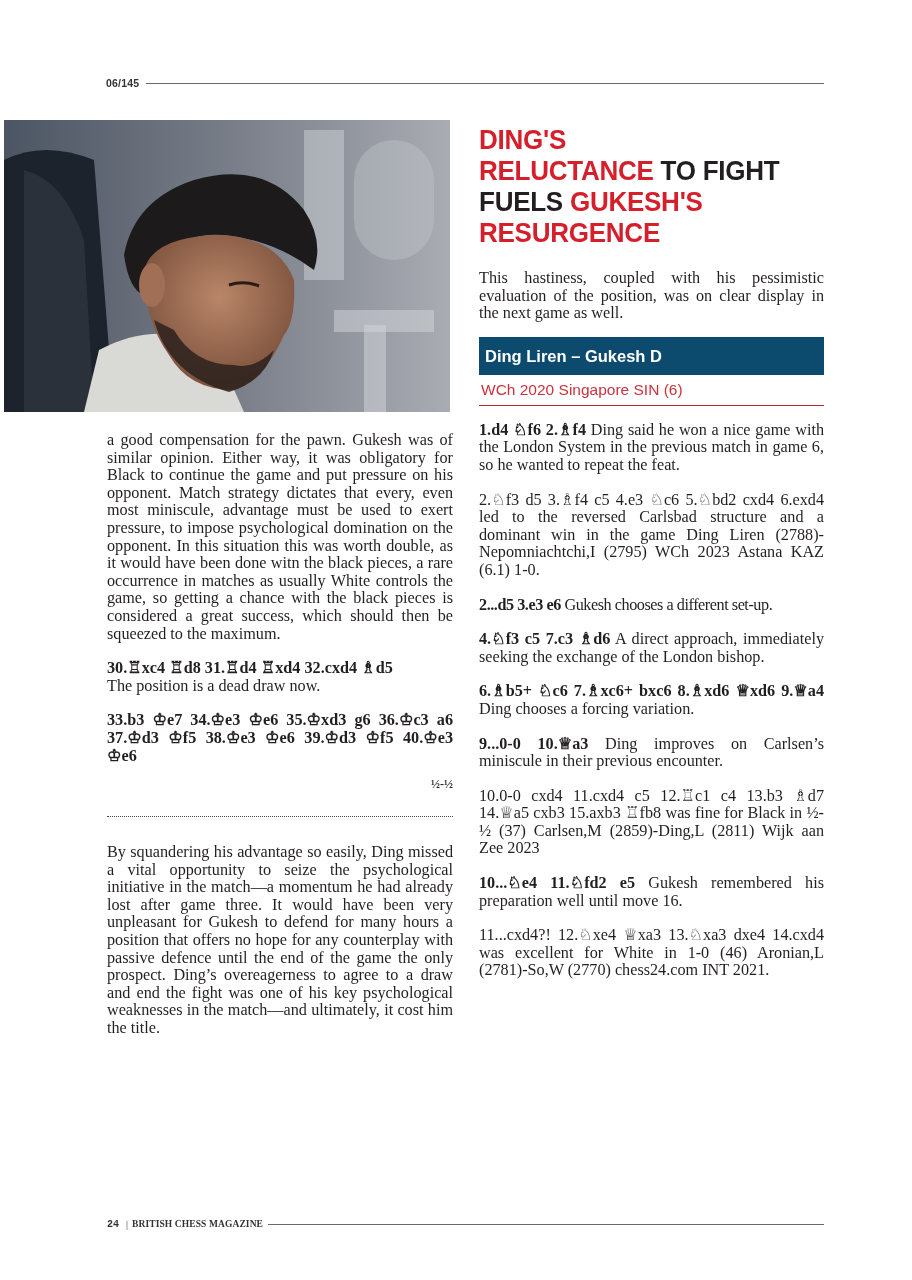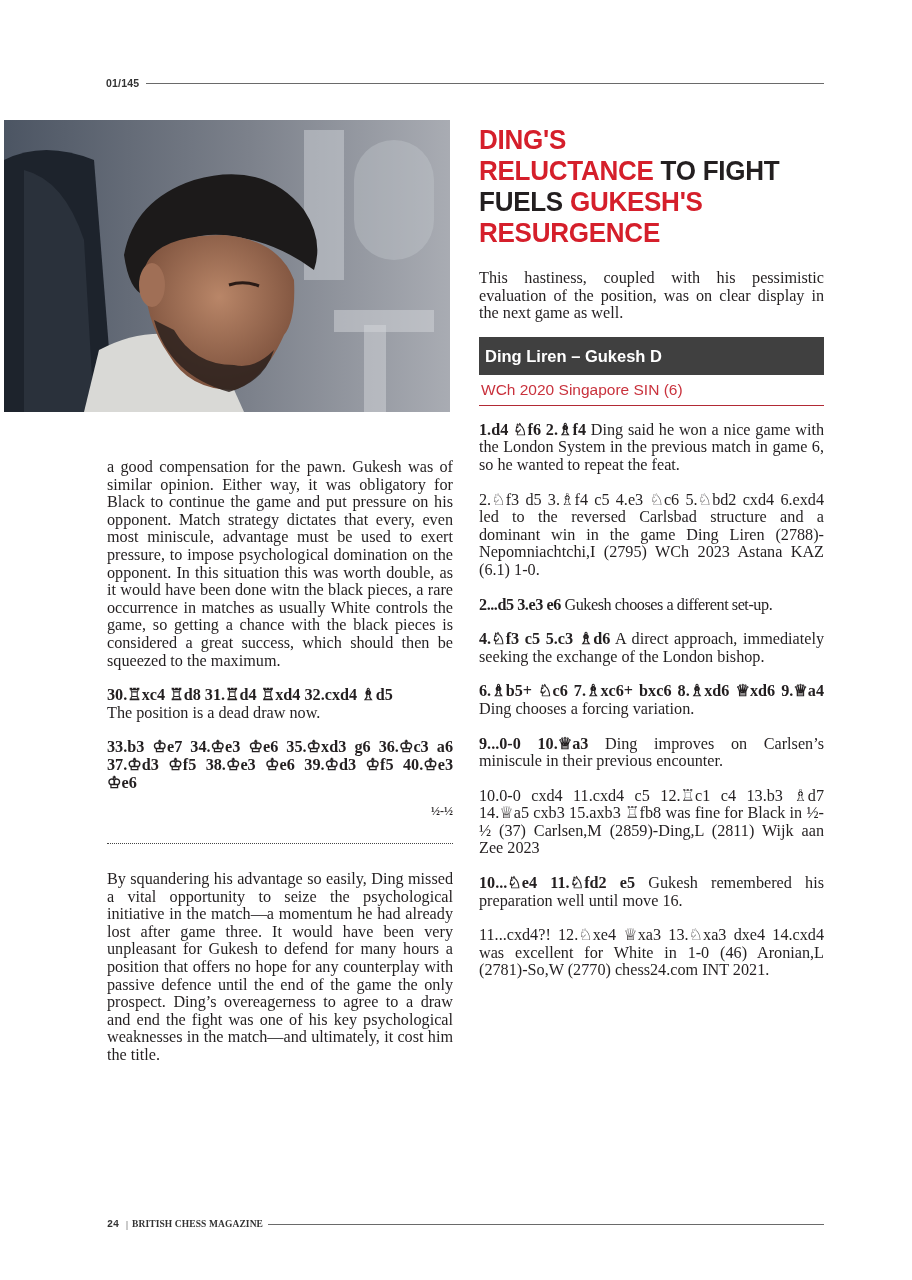--- a/index.html
+++ b/index.html
@@ -5,48 +5,48 @@
   html, body { margin: 0; padding: 0; background: #ffffff; }
   body { width: 912px; height: 1280px; position: relative; overflow: hidden; color: #231f20; }
 
   .header-bar { position: absolute; left: 106px; top: 76px; width: 718px; height: 14px; display: flex; align-items: center; }
   .header-bar .page-num { font-family: "Liberation Sans", sans-serif; font-weight: bold; font-size: 10.5px; color: #333; letter-spacing: 0.2px; white-space: nowrap; }
   .header-bar .rule { flex: 1; height: 1px; background: #6a6a6a; margin-left: 7px; }
 
   .photo { position: absolute; left: 4px; top: 120px; width: 446px; height: 292px; overflow: hidden; background: #6d727c; }
   .photo svg { display: block; }
 
-  .col-left { position: absolute; left: 107px; top: 432px; width: 346px; margin-top: 27px; }
+  .col-left { position: absolute; left: 107px; top: 432px; width: 346px; }
   .col-right { position: absolute; left: 479px; top: 124px; width: 345px; }
 
   .body-text { font-family: "Liberation Serif", serif; font-size: 16.2px; line-height: 17.6px; text-align: justify; margin: 0; color: #231f20; }
   .body-text b { font-weight: bold; }
   .gap { height: 17px; }
 
   .headline { font-family: "Liberation Sans", sans-serif; font-weight: bold; font-size: 28px; line-height: 31px; letter-spacing: -0.3px; margin: 0; transform: scaleX(0.93); transform-origin: left; white-space: nowrap; }
   .headline .red { color: #d51f2b; }
   .headline .black { color: #231f20; }
 
-  .game-banner { background: #404040; color: #ffffff; font-family: "Liberation Sans", sans-serif; font-weight: bold; font-size: 16.5px; height: 38px; line-height: 38px; padding-left: 6px; margin-top: 14px; }
+  .game-banner { background: #0c4a6e; color: #ffffff; font-family: "Liberation Sans", sans-serif; font-weight: bold; font-size: 16.5px; height: 38px; line-height: 38px; padding-left: 6px; margin-top: 14px; }
   .game-event { font-family: "Liberation Sans", sans-serif; font-size: 15.5px; color: #c9323d; padding-left: 2px; height: 30px; line-height: 30px; border-bottom: 1px solid #b22a35; }
 
   .result { font-family: "Liberation Serif", serif; font-weight: bold; font-size: 12px; text-align: right; margin: 12px 0 0 0; }
   .dotted-sep { border-top: 1px dotted #444; margin-top: 24px; height: 0; }
 
   .footer-bar { position: absolute; left: 107px; top: 1217px; width: 717px; height: 14px; display: flex; align-items: center; }
   .footer-bar .foot-page { font-family: Liberation Mono, monospace; font-weight: bold; font-size: 10px; color: #333; white-space: nowrap; }
   .footer-bar .foot-sep { font-family: "Liberation Serif", serif; font-size: 10px; color: #333; margin: 0 4px 0 7px; }
   .footer-bar .foot-mag { font-family: "Liberation Serif", serif; font-weight: bold; font-size: 9.5px; color: #333; white-space: nowrap; letter-spacing: 0.1px; }
   .footer-bar .rule { flex: 1; height: 1px; background: #6a6a6a; margin-left: 5px; }
 </style>
 </head>
 <body>
 
 <div class="header-bar">
-  <span class="page-num">01/145</span>
+  <span class="page-num">06/145</span>
   <span class="rule"></span>
 </div>
 
 <div class="photo">
   <svg width="446" height="292" viewBox="0 0 446 292">
     <defs>
       <linearGradient id="bg" x1="0" y1="0" x2="1" y2="0">
         <stop offset="0" stop-color="#4c5563"></stop>
         <stop offset="0.55" stop-color="#7c818b"></stop>
         <stop offset="1" stop-color="#a9acb3"></stop>
@@ -95,21 +95,21 @@
   <p class="body-text">This hastiness, coupled with his pessimistic evaluation of the position, was on clear display in the next game as well.</p>
   <div class="game-banner">Ding Liren  – Gukesh D</div>
   <div class="game-event">WCh 2020 Singapore SIN (6)</div>
   <div style="height:16px"></div>
   <p class="body-text"><b>1.d4 ♘f6 2.♗f4</b><span> Ding said he won a nice game with the London System in the previous match in game 6, so he wanted to repeat the feat.</span></p>
   <div class="gap"></div>
   <p class="body-text">2.♘f3 d5 3.♗f4 c5 4.e3 ♘c6 5.♘bd2 cxd4 6.exd4 led to the reversed Carlsbad structure and a dominant win in the game Ding Liren (2788)-Nepomniachtchi,I (2795) WCh 2023 Astana KAZ (6.1) 1-0.</p>
   <div class="gap"></div>
   <p class="body-text" style="white-space:nowrap;letter-spacing:-0.45px"><b>2...d5 3.e3 e6</b><span> Gukesh chooses a different set-up.</span></p>
   <div class="gap"></div>
-  <p class="body-text"><b>4.♘f3 c5 5.c3 ♗d6</b><span> A direct approach, immediately seeking the exchange of the London bishop.</span></p>
+  <p class="body-text"><b>4.♘f3 c5 7.c3 ♗d6</b><span> A direct approach, immediately seeking the exchange of the London bishop.</span></p>
   <div class="gap"></div>
   <p class="body-text"><b>6.♗b5+ ♘c6 7.♗xc6+ bxc6 8.♗xd6 ♕xd6 9.♕a4</b><span> Ding chooses a forcing variation.</span></p>
   <div class="gap"></div>
   <p class="body-text"><b>9...0-0 10.♕a3</b><span> Ding improves on Carlsen’s miniscule in their previous encounter.</span></p>
   <div class="gap"></div>
   <p class="body-text">10.0-0 cxd4 11.cxd4 c5 12.♖c1 c4 13.b3 ♗d7 14.♕a5 cxb3 15.axb3 ♖fb8 was fine for Black in ½-½ (37) Carlsen,M (2859)-Ding,L (2811) Wijk aan Zee 2023</p>
   <div class="gap"></div>
   <p class="body-text"><b>10...♘e4 11.♘fd2 e5</b><span> Gukesh remembered his preparation well until move 16.</span></p>
   <div class="gap"></div>
   <p class="body-text">11...cxd4?! 12.♘xe4 ♕xa3 13.♘xa3 dxe4 14.cxd4 was excellent for White in 1-0 (46) Aronian,L (2781)-So,W (2770) chess24.com INT 2021.</p>

